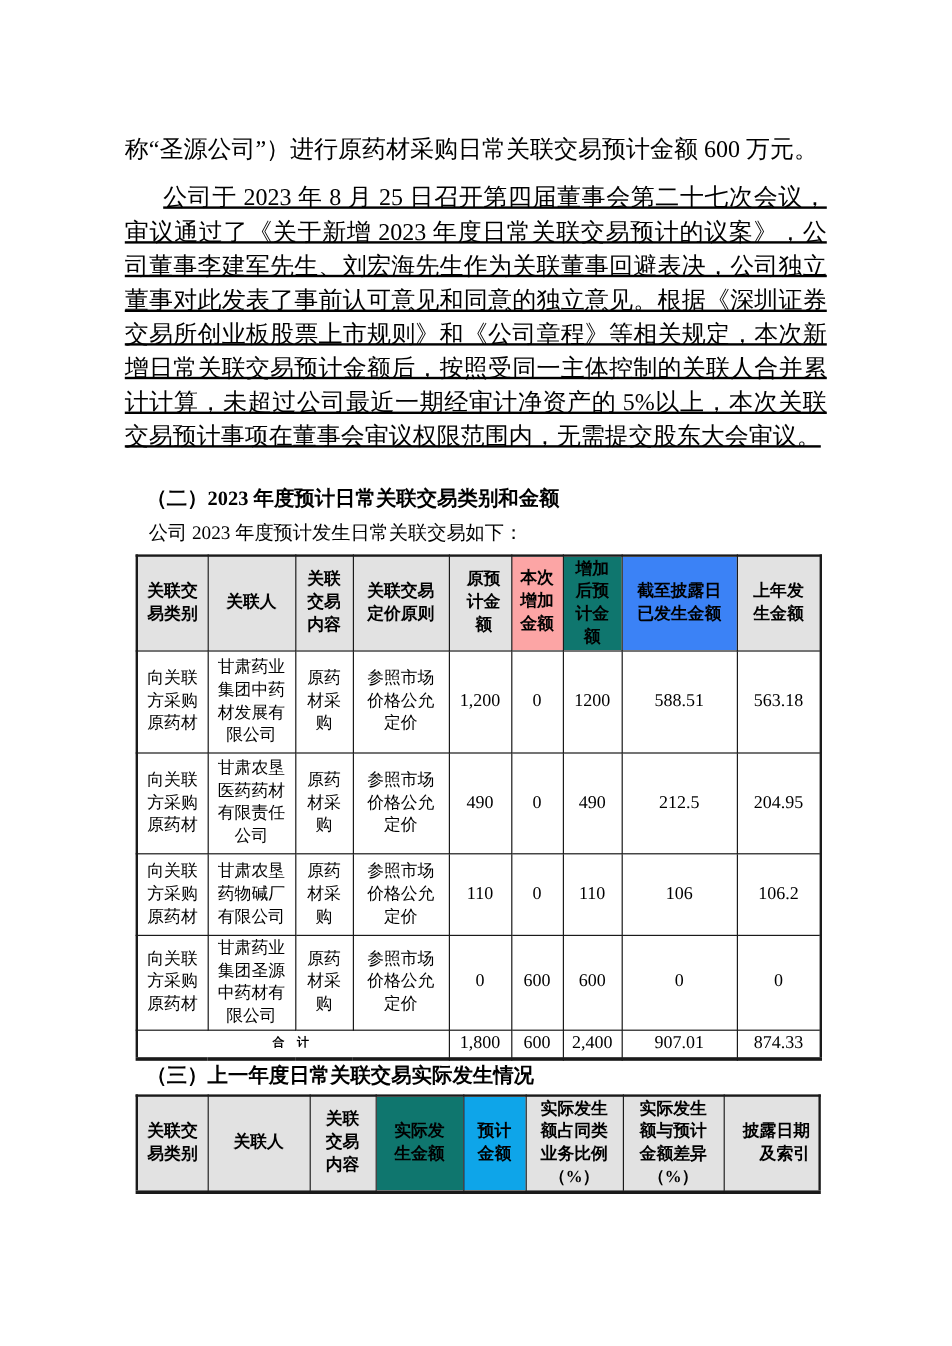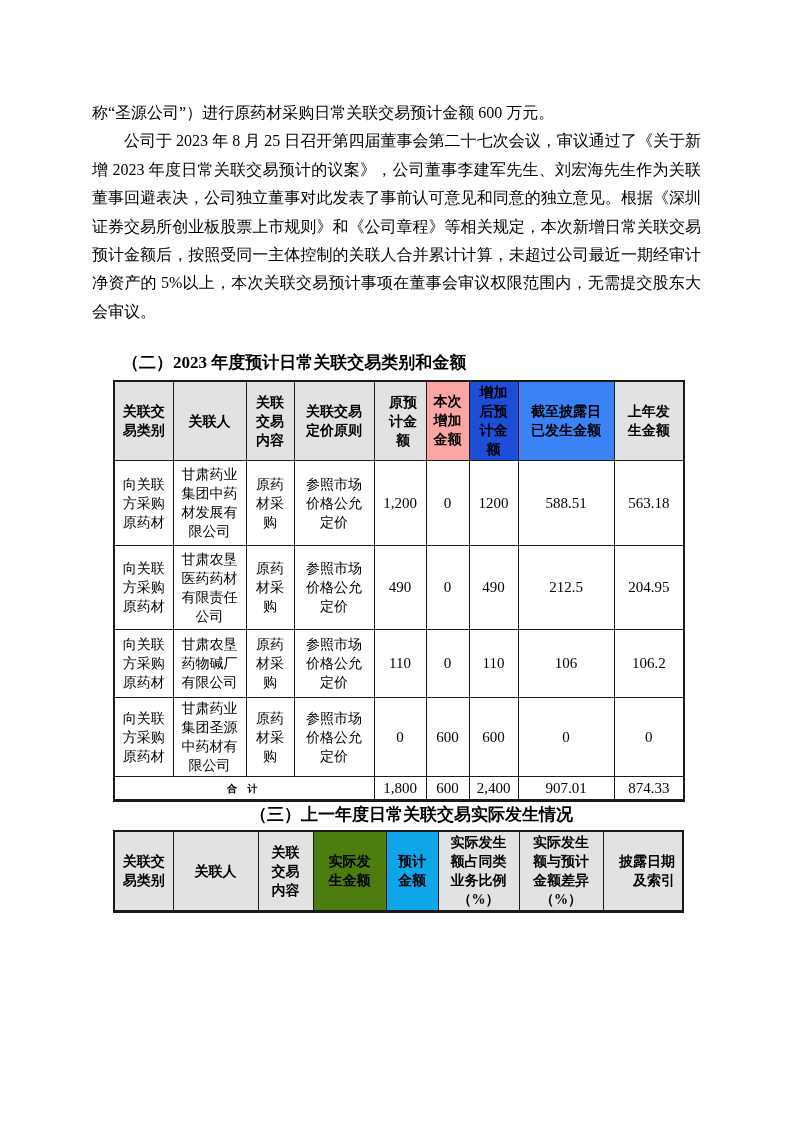--- a/index.html
+++ b/index.html
@@ -9,35 +9,35 @@
     background: #ffffff;
     color: #000000;
     font-family: "Liberation Serif", "DejaVu Serif", serif;
     overflow: hidden;
   }
   .page {
     width: 793px; height: 1122px;
     padding: 99px 92px 0 92px;
   }
   .para {
-    font-size: 16px;
+    font-size: 20px;
     line-height: 28.4px;
     text-align: justify;
-    margin: 0;
+    margin: 12px;
   }
-  .indent { text-indent: 32px; }
+  .indent { text-indent: 32px; text-decoration: underline; }
   .heading {
     font-size: 17px;
     font-weight: bold;
     line-height: 22px;
     text-indent: 30px;
     margin: 26px 0 6px 0;
     font-family: "Liberation Serif", "DejaVu Serif", serif;
   }
-  .heading.h3 { margin: 2px 0 4px 0; text-align: center; }
+  .heading.h3 { margin: 2px 0 4px 0; }
   .intro {
     font-size: 16px;
     line-height: 24px;
     text-indent: 32px;
     margin: 0 0 5px 0;
   }
   table.doc-table {
     border-collapse: collapse;
     table-layout: fixed;
     margin-left: 21px;
@@ -70,20 +70,21 @@
 <body>
 
 <div class="page">
 
   <p class="para">称“圣源公司”）进行原药材采购日常关联交易预计金额 600 万元。</p>
 
   <p class="para indent">公司于 2023 年 8 月 25 日召开第四届董事会第二十七次会议，审议通过了《关于新增 2023 年度日常关联交易预计的议案》，公司董事李建军先生、刘宏海先生作为关联董事回避表决，公司独立董事对此发表了事前认可意见和同意的独立意见。根据《深圳证券交易所创业板股票上市规则》和《公司章程》等相关规定，本次新增日常关联交易预计金额后，按照受同一主体控制的关联人合并累计计算，未超过公司最近一期经审计净资产的 5%以上，本次关联交易预计事项在董事会审议权限范围内，无需提交股东大会审议。</p>
 
   <div class="heading">（二）2023 年度预计日常关联交易类别和金额</div>
 
+  <p class="intro">公司 2023 年度预计发生日常关联交易如下：</p>
 
   <table class="doc-table t1">
     <colgroup>
       <col style="width:59px">
         <col style="width:73px">
         <col style="width:48px">
       <col style="width:80px">
         <col style="width:52px">
         <col style="width:43px">
       <col style="width:49px">
@@ -91,21 +92,21 @@
         <col style="width:70px">
     </colgroup>
     <tbody>
         <tr style="height:78px">
       <th style="background: rgb(226, 226, 226);">关联交易类别</th>
       <th style="background: rgb(226, 226, 226);">关联人</th>
       <th style="background: rgb(226, 226, 226);">关联交易内容</th>
       <th style="background: rgb(226, 226, 226);">关联交易定价原则</th>
       <th style="background: rgb(226, 226, 226); padding-left: 13px;">原预计金额</th>
       <th style="background: #fca5a5; font-family: Liberation Mono, monospace;">本次增加金额</th>
-      <th style="background: #1d4ed8; margin-left: 24px;">增加后预计金额</th>
+      <th style="background: #0f766e; margin-left: 24px;">增加后预计金额</th>
       <th style="background: #3b82f6;">截至披露日已发生金额</th>
       <th style="background: rgb(226, 226, 226);">上年发生金额</th>
     </tr>
     <tr style="height:85px">
       <td>向关联方采购原药材</td>
       <td>甘肃药业集团中药材发展有限公司</td>
       <td>原药材采购</td>
       <td>参照市场价格公允定价</td>
       <td class="num">1,200</td>
       <td class="num">0</td>
@@ -168,21 +169,21 @@
         <col style="width:52px">
         <col style="width:81px">
       <col style="width:84px">
         <col style="width:80px">
     </colgroup>
     <tbody>
         <tr style="height:74px">
       <th style="background: rgb(226, 226, 226);">关联交易类别</th>
       <th style="background: rgb(226, 226, 226);">关联人</th>
       <th style="background: rgb(226, 226, 226);">关联交易内容</th>
-      <th style="background: #4d7c0f;">实际发生金额</th>
+      <th style="background: #0f766e;">实际发生金额</th>
       <th style="background: #0ea5e9;">预计金额</th>
       <th style="background: rgb(226, 226, 226);">实际发生额占同类业务比例（%）</th>
       <th style="background: rgb(226, 226, 226);">实际发生额与预计金额差异（%）</th>
       <th style="background: rgb(226, 226, 226); text-align: right;">披露日期及索引</th>
     </tr>
   </tbody>
     </table>
 
 </div>
 

